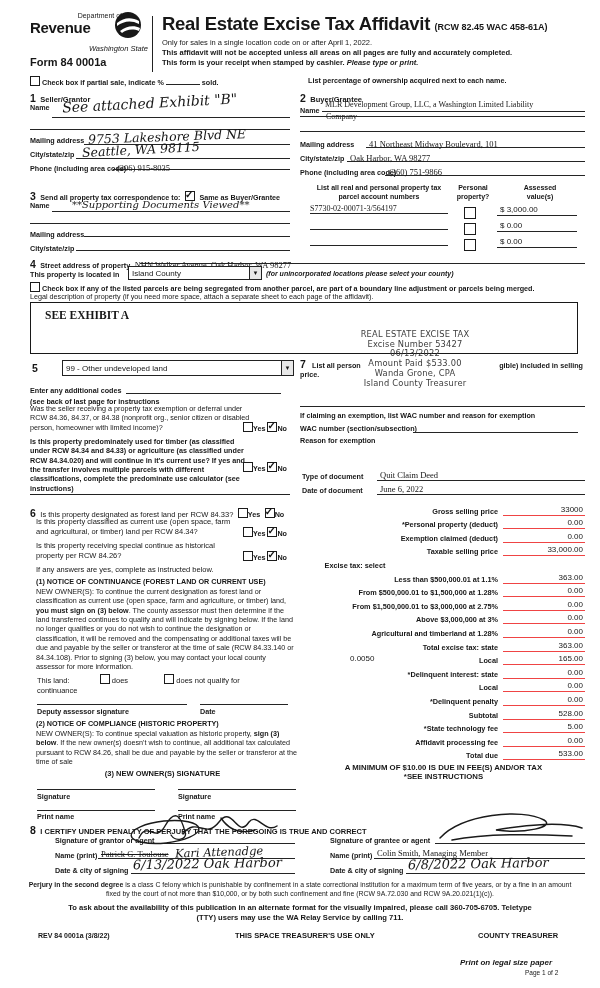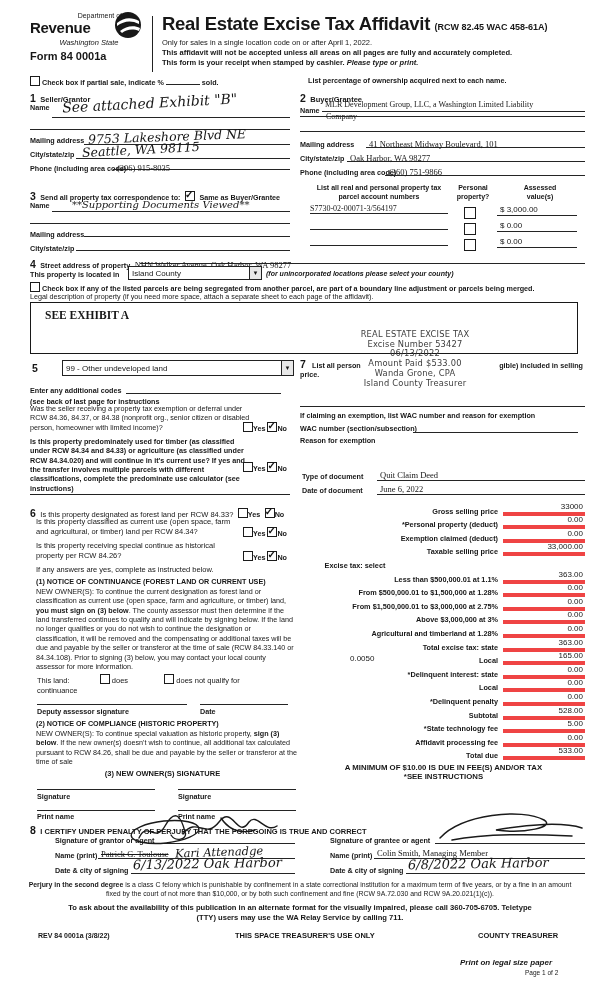--- a/index.html
+++ b/index.html
@@ -12,21 +12,21 @@
   .hw{font-family:"DejaVu Serif",serif;font-style:italic;}
   .ul{border-bottom:1px solid #242424;}.f65{font-size:6.5px;}.f7{font-size:7px;}.f72{font-size:7.2px;text-align:right;}
   .f75{font-size:7.5px;}.f8{font-size:8px;}.f85{font-size:8.5px;}.f9{font-size:9px;}
   .secnum{font-size:10.5px;font-weight:bold;}
   .cb{display:inline-block;width:8px;height:8px;border:1.2px solid #1b1b1b;background:#fff;
       vertical-align:-1px;position:relative;}
   .cb.checked::after{content:"✓";position:absolute;left:-1px;top:-3px;font-size:10px;font-weight:bold;color:#111;}
   .para{font-size:7.2px;line-height:1.3;}
   .trow{display:flex;align-items:flex-end;height:13.6px;position:relative;}
   .tlbl{flex:1;text-align:right;padding-right:5px;font-weight:bold;font-size:7.3px;white-space:nowrap;}
-  .tval{width:80px;border-bottom:4px solid #ef4444;text-align:right;font-size:8px;padding-right:2px;line-height:11px;}
+  .tval{width:80px;border-bottom:1px solid #ef4444;text-align:right;font-size:8px;padding-right:2px;line-height:11px;}
   .trow.c .tlbl{text-align:center;padding-right:95px;}
   .trow.c .tval{border-bottom:none;}
   .dd{position:absolute;border:1px solid #222;display:flex;align-items:center;background:#fff;}
   .ddtext{flex:1;padding-left:3px;font-size:8px;}
   .dda{width:11px;align-self:stretch;border-left:1px solid #222;display:flex;align-items:center;
        justify-content:center;font-size:6px;background:#e8e8e8;}
   .stamp{color:#3d3d3d;text-align:center;font-size:8.3px;line-height:9.7px;letter-spacing:.2px;
          font-family:"DejaVu Sans",sans-serif;}
   svg{overflow:visible;}
 </style>
@@ -38,21 +38,21 @@
   <div class="abs" style="left:30px;top:12px;width:118px;">
     <div class="f7" style="text-align:right;padding-right:26px;">Department of</div>
     <div style="position:relative;">
       <span class="b" style="font-size:15px;letter-spacing:-.3px;">Revenue</span>
       <svg class="abs" style="left:84px;top:-8px;" width="28" height="28" viewBox="0 0 28 28">
         <circle cx="14" cy="14" r="13" fill="#181818"></circle>
         <path d="M3 12 C10 6, 18 6, 25 10 L25 13 C17 9, 10 10, 3 15 Z" fill="#fff"></path>
         <path d="M6 20 C12 15, 20 14, 26 17 L25 20 C18 17, 12 19, 8 22 Z" fill="#fff"></path>
       </svg>
     </div>
-    <div class="f75 i" style="text-align:center;margin-top:1px;">Washington State</div>
+    <div class="f75 i" style="text-align:right;margin-top:7px;">Washington State</div>
     <div class="b" style="font-size:11px;margin-top:3px;">Form 84 0001a</div>
   </div>
   <div class="abs" style="left:152px;top:16px;height:56px;border-left:1.3px solid #222;"></div>
 
   <div class="abs" style="left:162px;top:13px;width:430px;">
     <span class="b" style="font-size:18.5px;letter-spacing:-.3px;">Real Estate Excise Tax Affidavit</span>
     <span class="b f9">(RCW 82.45 WAC 458-61A)</span>
     <div class="f75" style="margin-top:3px;line-height:9.8px;">
       <div>Only for sales in a single location code on or after April 1, 2022.</div>
       <div class="b">This affidavit will not be accepted unless all areas on all pages are fully and accurately completed.</div>

